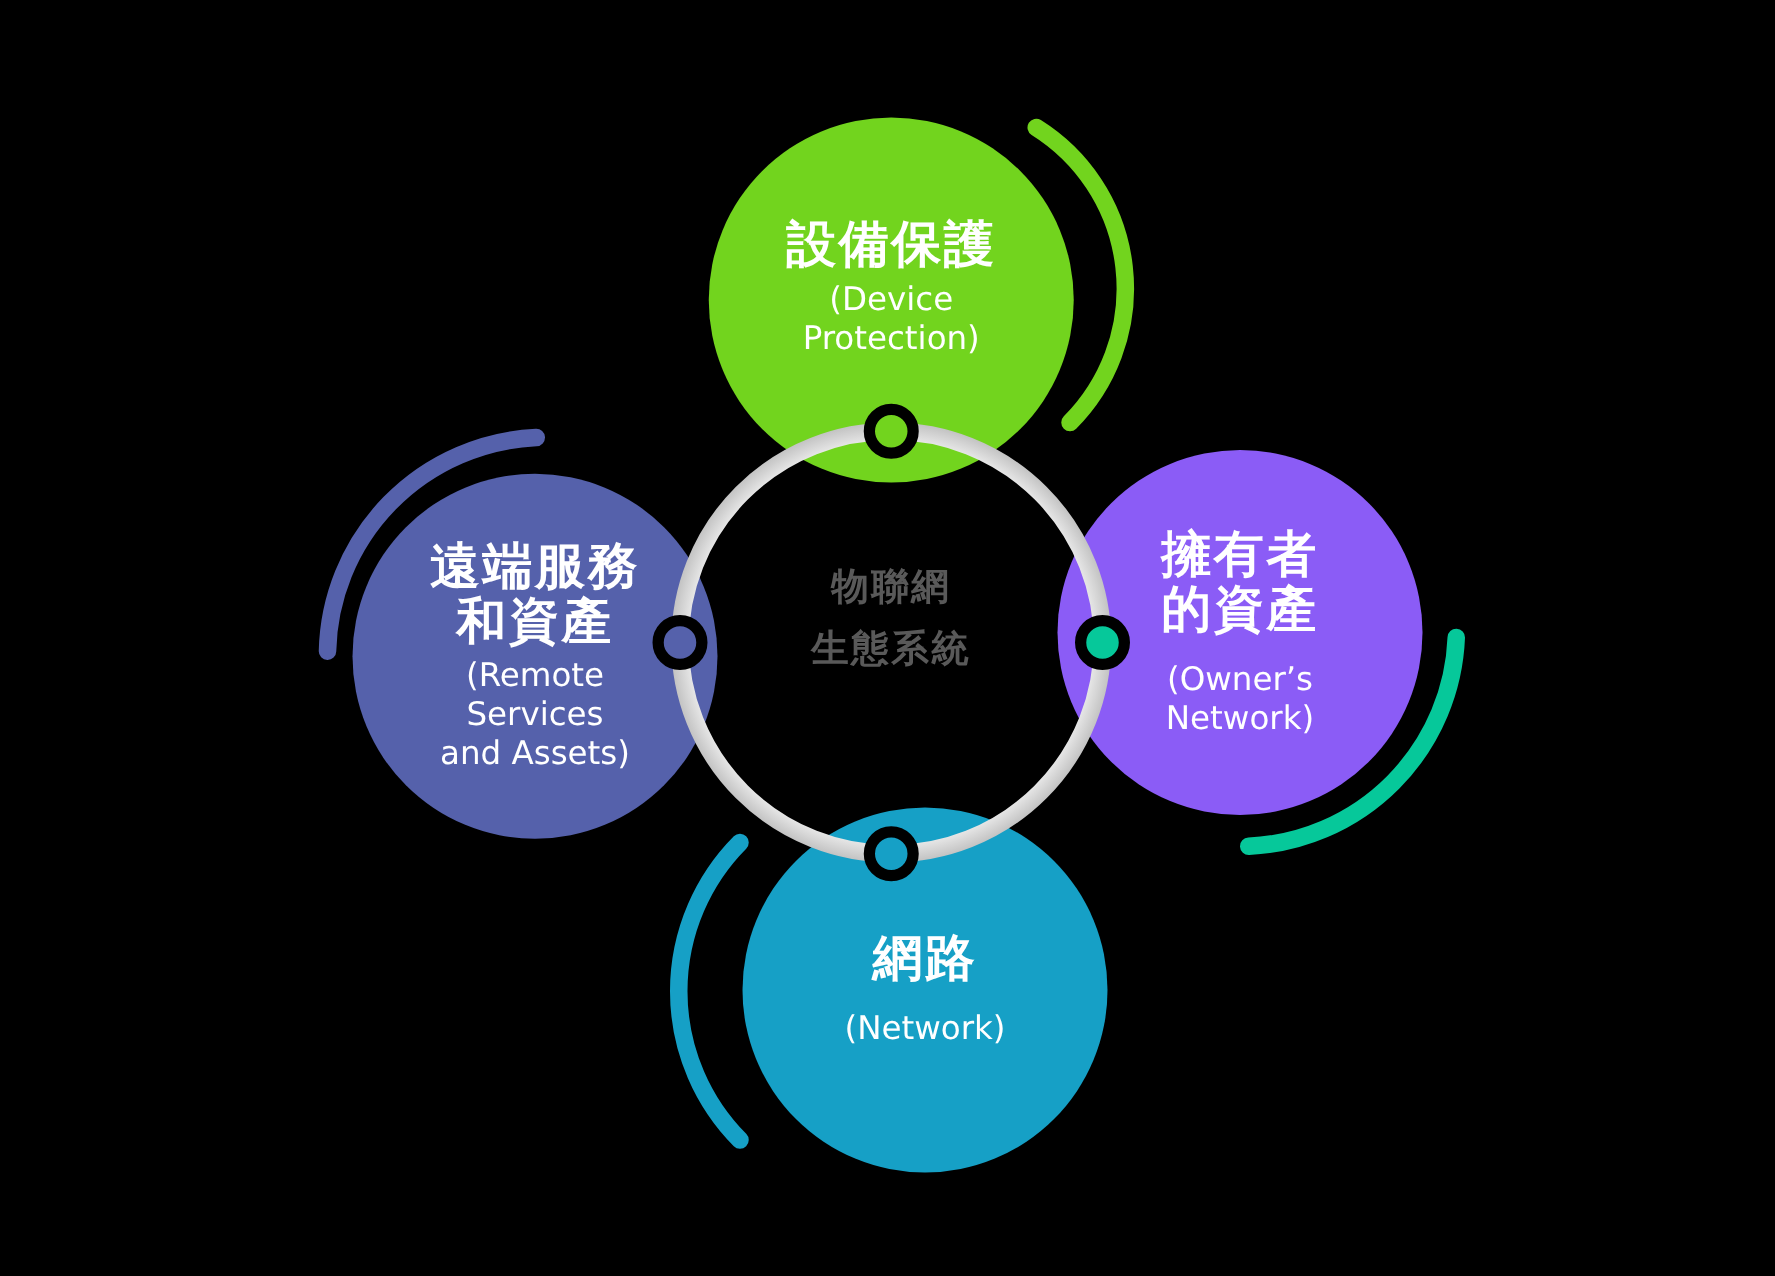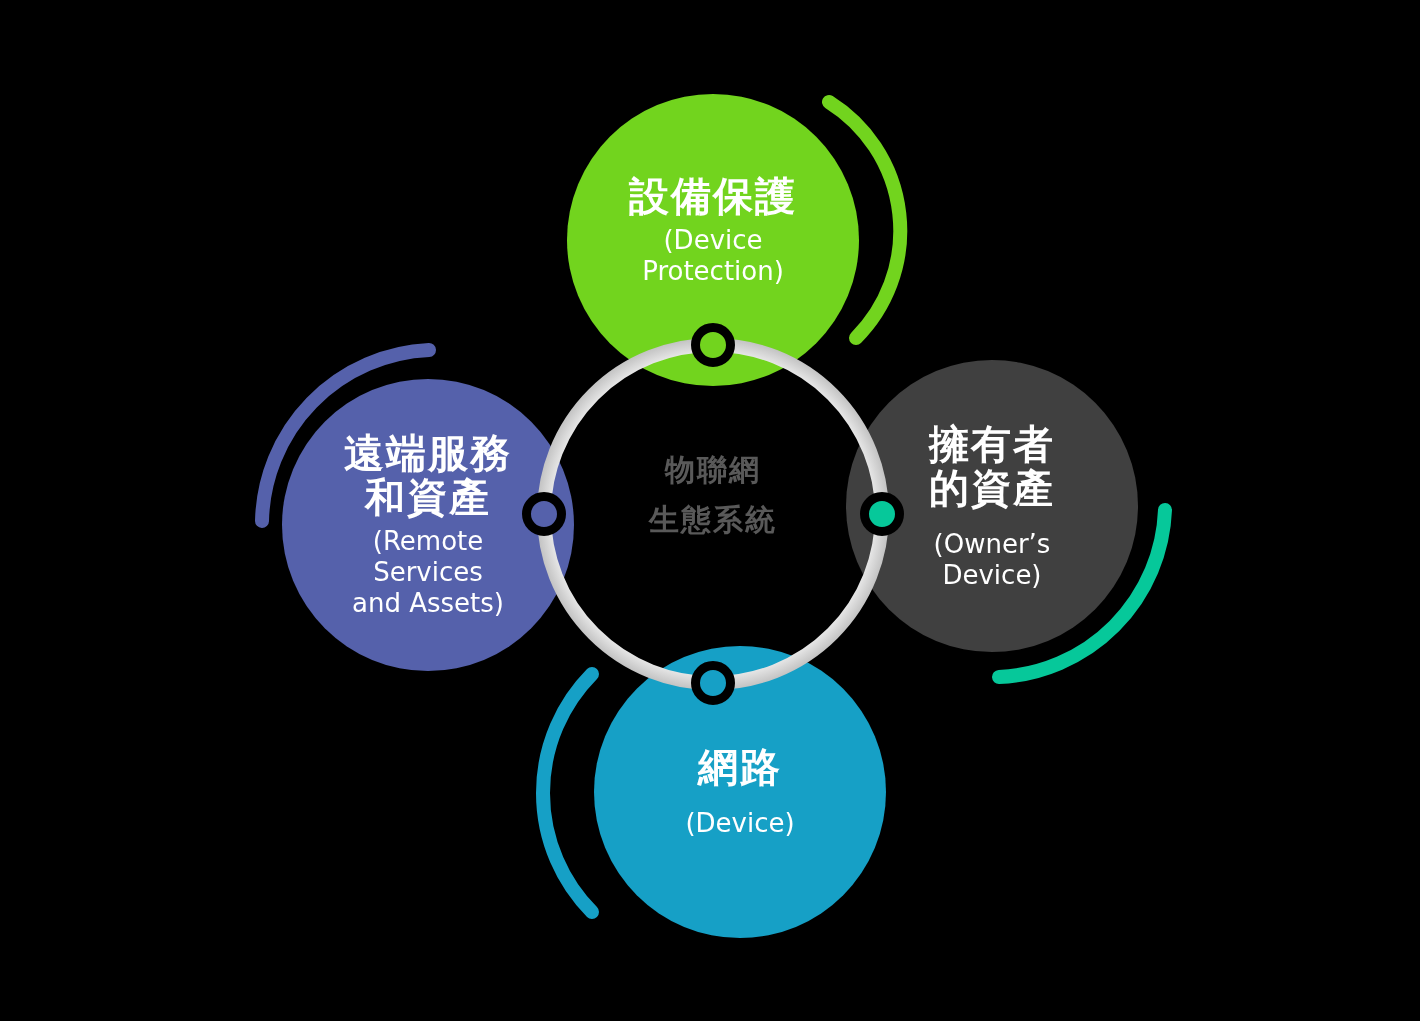--- a/index.html
+++ b/index.html
@@ -130,40 +130,40 @@
       <div class="node-title">
         <span class="t-line">設備保護</span>
       </div>
       <div class="node-subtitle gap-sm">
         <span class="s-line">(Device</span>
         <span class="s-line">Protection)</span>
       </div>
     </div>
   </div>
 
-  <div class="node-circle node-right" style="background-color: #404040;">
+  <div class="node-circle node-right" style="background-color: #8b5cf6;">
     <div class="node-content">
       <div class="node-title">
         <span class="t-line">擁有者</span>
         <span class="t-line">的資產</span>
       </div>
       <div class="node-subtitle gap-lg">
         <span class="s-line">(Owner’s</span>
-        <span class="s-line">Device)</span>
+        <span class="s-line">Network)</span>
       </div>
     </div>
   </div>
 
   <div class="node-circle node-bottom" style="background-color: rgb(22, 160, 198);">
     <div class="node-content">
       <div class="node-title">
         <span class="t-line">網路</span>
       </div>
       <div class="node-subtitle gap-lg">
-        <span class="s-line">(Device)</span>
+        <span class="s-line">(Network)</span>
       </div>
     </div>
   </div>
 
   <svg class="layer ring-layer" width="1420" height="1021" viewBox="0 0 1420 1021">
     <defs>
       <radialGradient id="ringGrad" gradientUnits="userSpaceOnUse" cx="713" cy="514" r="176">
         <stop offset="0.88" stop-color="#F7F7F7"></stop>
         <stop offset="1" stop-color="#C3C3C3"></stop>
       </radialGradient>

